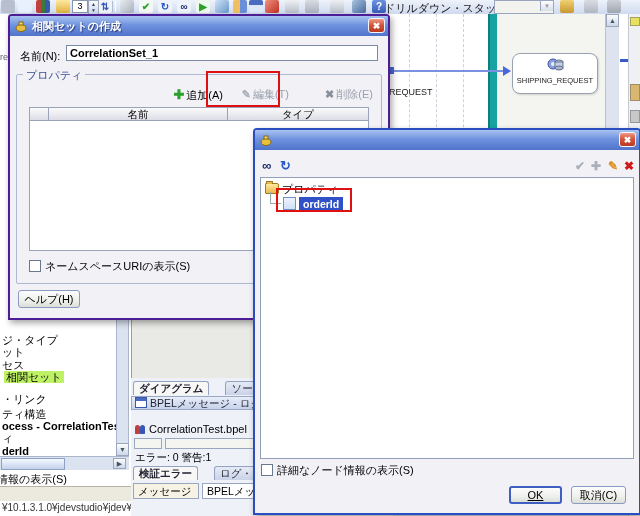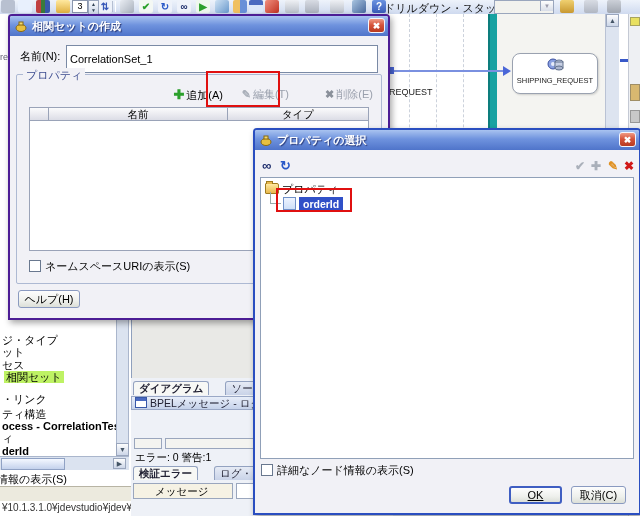--- a/index.html
+++ b/index.html
@@ -70,21 +70,21 @@
           border:1px solid #9aa8c6;box-sizing:border-box;font-size:10.5px;line-height:12px;color:#223;}
   .winicon{display:inline-block;width:10px;height:9px;border:1px solid #3858a8;background:linear-gradient(180deg,#4a6ac0 35%,#fff 35%);
            vertical-align:-1px;margin:0 3px 0 3px;}
   .filerow{position:absolute;left:4px;top:45px;font-size:11px;}
   .person{display:inline-block;width:5px;height:9px;border-radius:3px 3px 1px 1px;vertical-align:-1px;}
   .cells{position:absolute;left:3px;top:60px;}
   .cell{display:inline-block;height:9px;background:#f4f4f0;border:1px solid #9aa6bd;vertical-align:top;}
   .errtxt{position:absolute;left:4px;top:73px;font-size:10.5px;}
   .tab2row{position:absolute;left:2px;top:88px;white-space:nowrap;}
   .msgrow{position:absolute;left:2px;top:105px;white-space:nowrap;}
-  .msgcell{display:inline-block;height:14px;line-height:14px;font-size:10.5px;padding:0 21px;border:1px solid #9aa6bd;}
+  .msgcell{display:inline-block;height:14px;line-height:14px;font-size:10.5px;padding:0 4px;border:1px solid #9aa6bd;}
 
   
   .dlg{border:2px solid #4c1d95;border-radius:4px 4px 0 0;background:#f1f1f6;box-shadow:2px 3px 6px rgba(0,0,0,.35);}
   .titlebar{position:absolute;left:0;top:0;right:0;height:20px;border-radius:2px 2px 0 0;
             background:linear-gradient(180deg,#a9c3f0 0%,#6f93de 45%,#4f74ca 100%);}
   .titletxt{position:absolute;left:22px;top:3px;color:#fff;font-weight:bold;font-size:11px;text-shadow:1px 1px 1px #2a3a78;}
   .lamp{position:absolute;left:5px;top:4px;width:13px;height:12px;}
   .closebtn{position:absolute;right:3px;top:2px;width:17px;height:15px;border:1px solid #f2f6ff;border-radius:3px;
             background:linear-gradient(180deg,#f09a84,#d6553c 45%,#b83a20);color:#fff;font-size:9px;line-height:15px;
             text-align:center;font-weight:bold;box-sizing:border-box;}
@@ -222,20 +222,23 @@
     <div class="spath">¥10.1.3.1.0¥jdevstudio¥jdev¥mywork¥Application17¥Applicatio</div>
   </div>
 
   <div class="abs bpanel">
     <div class="tabrow">
       <span class="tab active">ダイアグラム</span><span class="tab">ソース(S)</span><span class="tab">履歴</span>
     </div>
     <div class="logbar">
       <span class="winicon"></span><span>BPELメッセージ - ログ</span>
     </div>
+    <div class="filerow">
+      <span class="person" style="background:#c04040;"></span><span class="person" style="background:#3858b8;margin-right:4px;"></span><span>CorrelationTest.bpel</span>
+    </div>
     <div class="cells">
       <span class="cell" style="width:26px;margin-right:3px;"></span><span class="cell" style="width:92px;"></span>
     </div>
     <div class="errtxt">エラー: 0 警告:1</div>
     <div class="tab2row">
       <span class="tab active">検証エラー</span><span class="tab">ログ・メッセー</span>
     </div>
     <div class="msgrow">
       <span class="msgcell" style="background:#f6f2e4;width:56px;">メッセージ</span><span class="msgcell" style="background:#fff;width:88px;margin-left:3px;">BPELメッセー</span>
     </div>
@@ -244,21 +247,21 @@
   <div class="abs dlg" style="left:8px;top:14px;width:378px;height:302px;z-index:20;">
     <div class="titlebar">
       <svg class="lamp" viewBox="0 0 13 12">
         <ellipse cx="6" cy="8" rx="5" ry="3.5" fill="#e8c040" stroke="#8a6a10"></ellipse>
         <rect x="4" y="2" width="4" height="3" fill="#f0d870" stroke="#8a6a10"></rect>
       </svg>
       <span class="titletxt">相関セットの作成</span>
       <span class="closebtn">✖</span>
     </div>
     <span class="abs lbl" style="left:10px;top:33px;">名前(N):</span>
-    <input class="abs txtinput" style="left: 56px; top: 29px; width: 312px; height: 28px;" value="CorrelationSet_1">
+    <input class="abs txtinput" style="left: 56px; top: 29px; width: 312px; height: 16px; font-weight: bold;" value="CorrelationSet_1">
     <div class="groupbox" style="left:6px;top:58px;width:364px;height:208px;">
       <span class="grouptitle">プロパティ</span>
       <span class="abs tbtn" style="right:158px;top:12px;">
         <span class="ic" style="color:#2ca02c;font-size:13px;">✚</span><span>追加(A)</span>
       </span>
       <span class="abs tbtn disabled" style="right:92px;top:12px;">
         <span class="ic" style="color:#aab0ba;">✎</span><span>編集(T)</span>
       </span>
       <span class="abs tbtn disabled" style="right:8px;top:12px;">
         <span class="ic" style="color:#8a909a;">✖</span><span>削除(E)</span>
@@ -274,21 +277,20 @@
     </div>
     <div class="xpbtn" style="left:8px;top:274px;width:62px;">ヘルプ(H)</div>
   </div>
 
   <div class="abs dlg" style="left:253px;top:128px;width:384px;height:383px;z-index:30;border-color:#2a4ec0;">
     <div class="titlebar">
       <svg class="lamp" viewBox="0 0 13 12">
         <ellipse cx="6" cy="8" rx="5" ry="3.5" fill="#e8c040" stroke="#8a6a10"></ellipse>
         <rect x="4" y="2" width="4" height="3" fill="#f0d870" stroke="#8a6a10"></rect>
       </svg>
-      <span class="titletxt">プロパティの選択</span>
       <span class="closebtn">✖</span>
     </div>
     <span class="abs dlgtool" style="left:7px;top:28px;color:#1a2a6a;font-size:13px;">∞</span>
     <span class="abs dlgtool" style="left:25px;top:28px;color:#2858c8;font-size:13px;">↻</span>
     <span class="abs dlgtool" style="right:54px;top:29px;color:#aab0ba;">✔</span>
     <span class="abs dlgtool" style="right:38px;top:29px;color:#aab0ba;">✚</span>
     <span class="abs dlgtool" style="right:21px;top:29px;color:#e09020;">✎</span>
     <span class="abs dlgtool" style="right:5px;top:29px;color:#d01818;">✖</span>
     <div class="treebox" style="left:5px;top:47px;width:372px;height:280px;">
       <div class="abs" style="left:4px;top:4px;">

